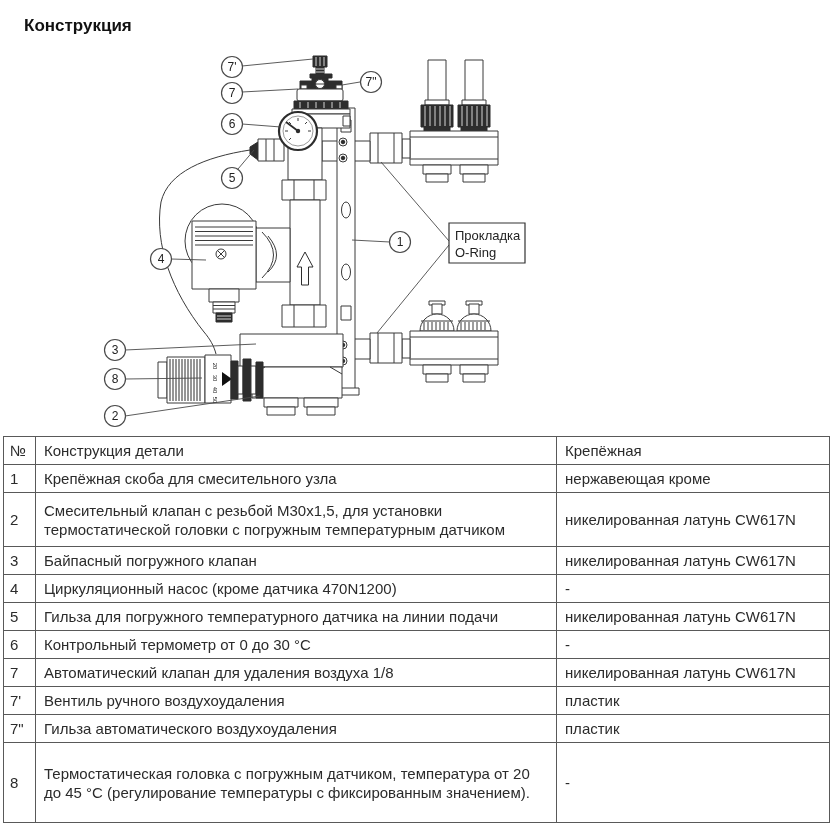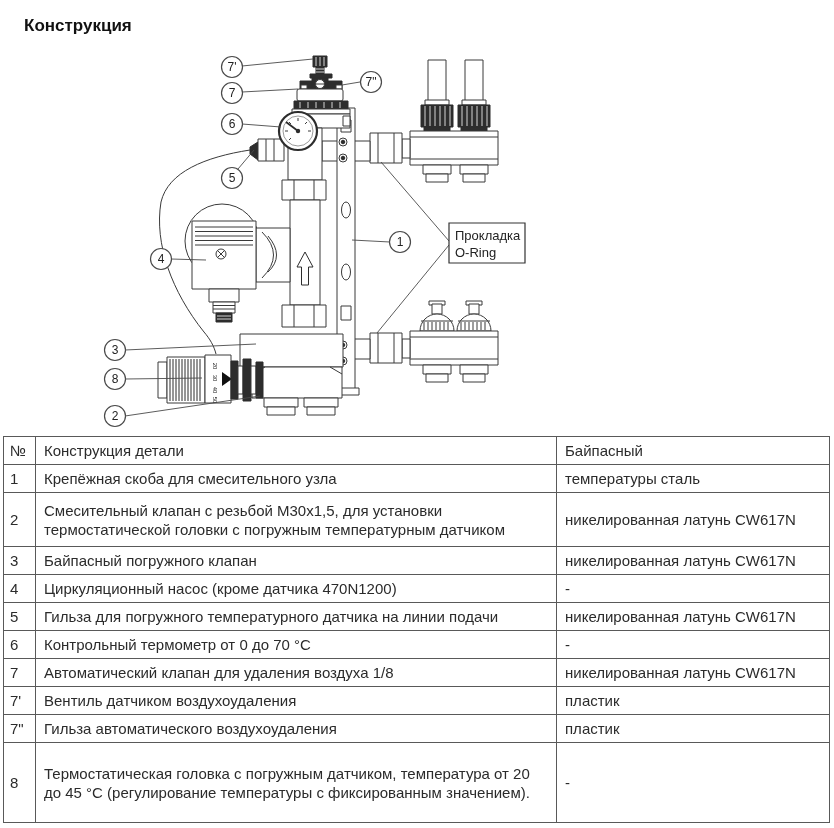--- a/index.html
+++ b/index.html
@@ -325,26 +325,26 @@
 <table class="parts">
   <colgroup>
       <col style="width:32px">
       <col style="width:521px">
       <col style="width:273px">
     </colgroup>
   <tbody>
       <tr class="rh">
     <th class="cnum">№</th>
     <th>Конструкция детали</th>
-    <th>Байпасный</th>
+    <th>Крепёжная</th>
   </tr>
   <tr class="rh">
     <td class="cnum">1</td>
     <td>Крепёжная скоба для смесительного узла</td>
-    <td>температуры сталь</td>
+    <td>нержавеющая кроме</td>
   </tr>
   <tr class="rd">
     <td class="cnum">2</td>
     <td>Смесительный клапан с резьбой М30х1,5, для установки термостатической головки с погружным температурным датчиком</td>
     <td>никелированная латунь CW617N</td>
   </tr>
   <tr class="rh">
     <td class="cnum">3</td>
     <td>Байпасный погружного клапан</td>
     <td>никелированная латунь CW617N</td>
@@ -354,31 +354,31 @@
     <td>Циркуляционный насос (кроме датчика 470N1200)</td>
     <td>-</td>
   </tr>
   <tr class="rh">
     <td class="cnum">5</td>
     <td>Гильза для погружного температурного датчика на линии подачи</td>
     <td>никелированная латунь CW617N</td>
   </tr>
   <tr class="rh">
     <td class="cnum">6</td>
-    <td>Контрольный термометр от 0 до 70 °С</td>
+    <td>Контрольный термометр от 0 до 30 °С</td>
     <td>-</td>
   </tr>
   <tr class="rh">
     <td class="cnum">7</td>
     <td>Автоматический клапан для удаления воздуха 1/8</td>
     <td>никелированная латунь CW617N</td>
   </tr>
   <tr class="rh">
     <td class="cnum">7'</td>
-    <td>Вентиль датчиком воздухоудаления</td>
+    <td>Вентиль ручного воздухоудаления</td>
     <td>пластик</td>
   </tr>
   <tr class="rh">
     <td class="cnum">7"</td>
     <td>Гильза автоматического воздухоудаления</td>
     <td>пластик</td>
   </tr>
   <tr class="rt">
     <td class="cnum">8</td>
     <td>Термостатическая головка с погружным датчиком, температура от 20 до 45 °С (регулирование температуры с фиксированным значением).</td>

